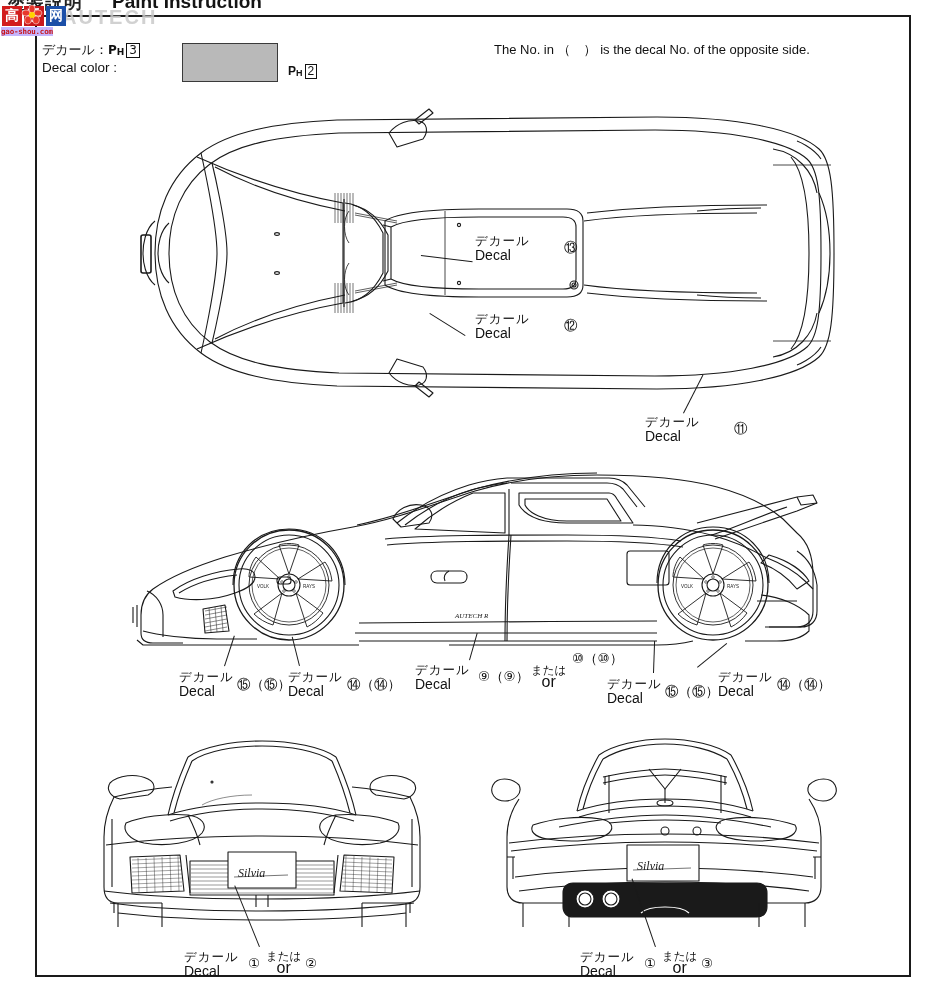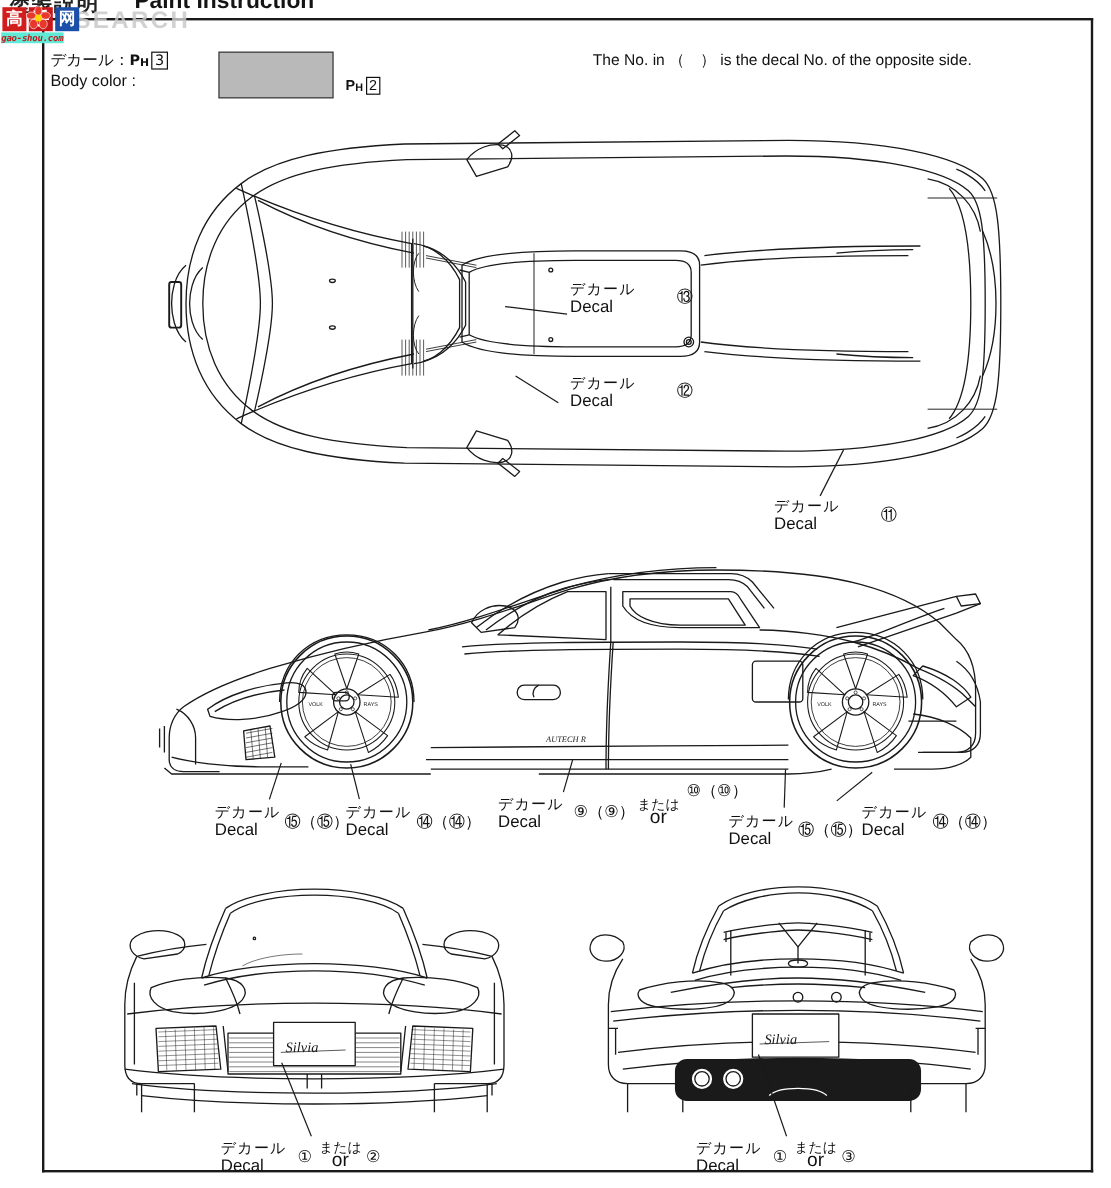--- a/index.html
+++ b/index.html
@@ -59,22 +59,21 @@
   .wm-b1{background:#d21d1d;}
   .wm-b2{background:#c8181c;}
   .wm-b3{background:#1b4fa8;}
   .wm-flower{
     position:absolute;left:21px;top:0px;width:22px;height:24px;z-index:2;
   }
   .wm-url{
     position:absolute;left:1px;top:23px;
     font-size:7.5px;font-weight:700;color:#c8181c;
     font-family:"DejaVu Sans Mono",monospace;letter-spacing:-0.2px;
-    background:#5eead4;
-    font-style:italic;
+    background:#c4b5fd;
   }
   .wm-search{
     position:absolute;left:62px;top:6px;
     font-size:20px;font-weight:700;color:#c9c9c9;letter-spacing:2px;
     z-index:5;opacity:.85;
   }
 
   
   .bodycolor{position:absolute;left:5px;top:26px;}
   .bc-label-jp{
@@ -120,21 +119,21 @@
 
 <div class="page">
 
   <div class="frame-top-rule"></div>
 
   <div class="header">
     <div class="title-jp">塗装説明</div>
     <div class="title-en">Paint Instruction</div>
   </div>
 
-  <div class="wm-search">SEARCH</div>
+  <div class="wm-search">AUTECH</div>
   <div class="wm">
     <div class="wm-row">
       <div class="wm-box wm-b1">高</div>
       <div class="wm-box wm-b2">手</div>
       <div class="wm-box wm-b3">网</div>
     </div>
     <svg class="wm-flower" viewBox="0 0 22 24">
       <g fill="#e8382c" stroke="#fff" stroke-width=".5">
         <ellipse cx="11" cy="5" rx="3" ry="4"></ellipse>
         <ellipse cx="5" cy="9" rx="4" ry="3"></ellipse>
@@ -150,21 +149,21 @@
   <div class="frame">
 
     <div class="bodycolor">
       <div class="bc-label-jp">
         <span>デカール：</span><span class="ph-tag">
             <span class="ph-p">P</span>
             <span class="ph-h">H</span>
             <span class="ph-num">3</span>
           </span>
       </div>
-      <div class="bc-label-en">Body color :</div>
+      <div class="bc-label-en">Decal color :</div>
       <div class="swatch" style="background: rgb(185, 185, 185);"></div>
       <div class="swatch-tag ph-tag">
         <span class="ph-p">P</span>
           <span class="ph-h">H</span>
           <span class="ph-num">2</span>
       </div>
     </div>
 
     <div class="note">
       <div class="note-en">The No. in （　） is the decal No. of the opposite side.</div>

